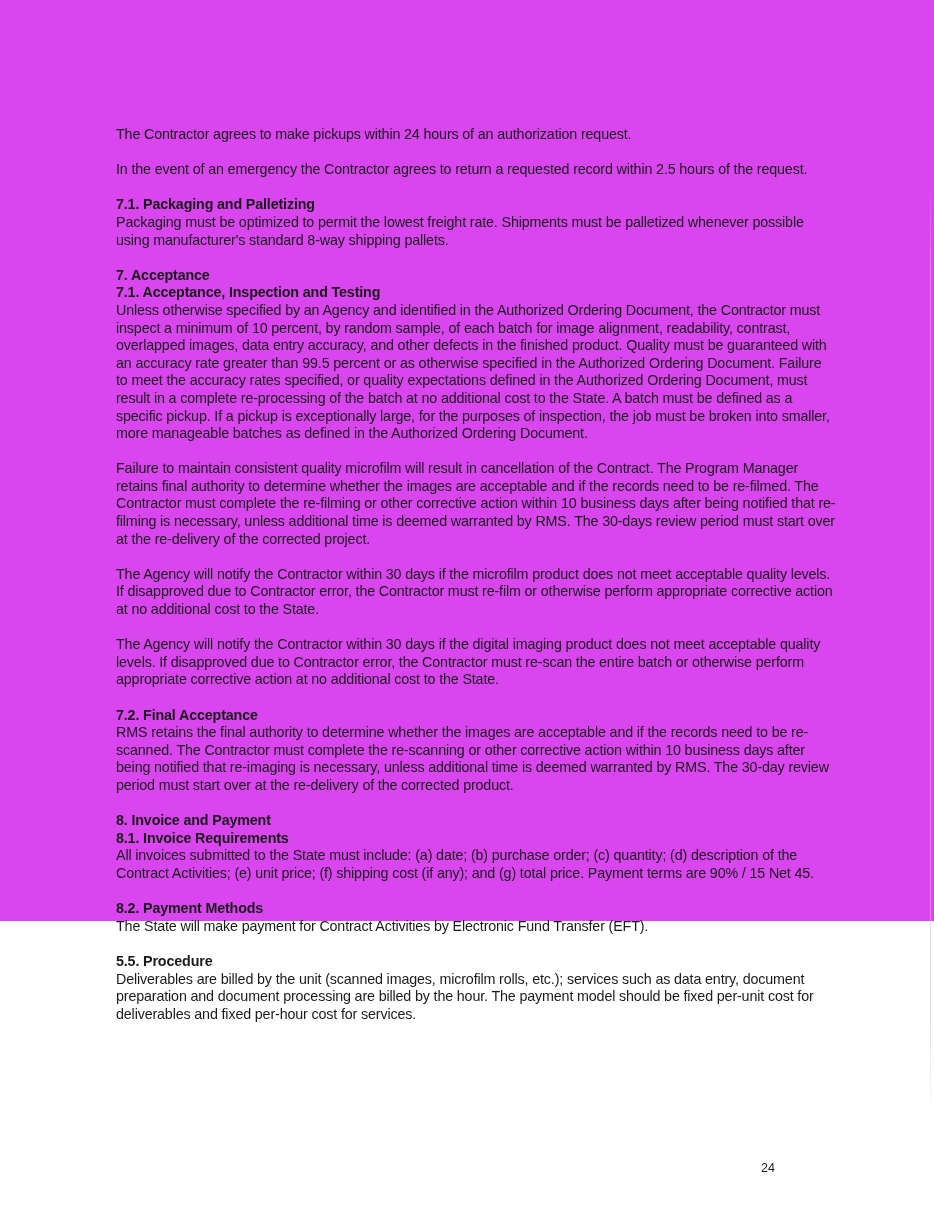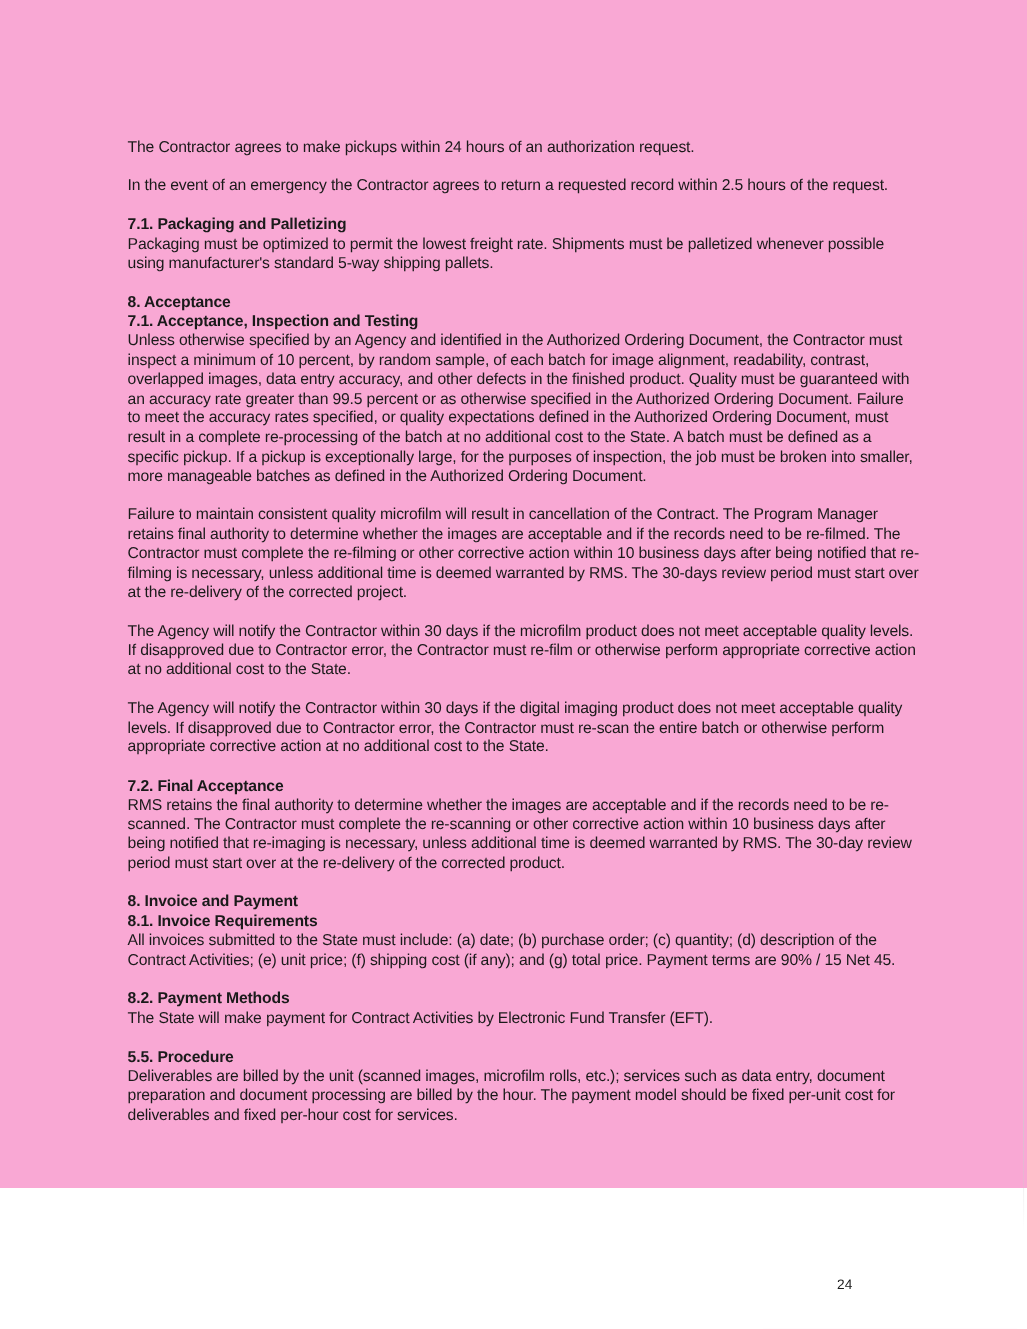--- a/index.html
+++ b/index.html
@@ -11,22 +11,22 @@
       width: 934px;
       height: 1208px;
       position: relative;
       overflow: hidden;
       font-family: "Liberation Sans", sans-serif;
       color: #1a1a1a;
     }
     .page {
       position: absolute;
       left: 0; top: 0;
-      width: 934px; height: 1080px;
-      background: #f9a8d4;
+      width: 934px; height: 921px;
+      background: #d946ef;
     }
     .scan-edge {
       position: absolute;
       left: 930px;
       top: 180px;
       width: 1px;
       height: 940px;
       background: linear-gradient(to bottom, rgba(200,200,200,0.0), rgba(205,205,205,0.6) 10%, rgba(205,205,205,0.6) 90%, rgba(200,200,200,0));
     }
     .content {
@@ -62,24 +62,24 @@
 <div class="page">
   <div class="scan-edge"></div>
 
   <div class="content">
     <p>The Contractor agrees to make pickups within 24 hours of an authorization request.</p>
     <div class="gap"></div>
     <p>In the event of an emergency the Contractor agrees to return a requested record within 2.5 hours of the request.</p>
     <div class="gap"></div>
 
     <p class="h">7.1. Packaging and Palletizing</p>
-    <p>Packaging must be optimized to permit the lowest freight rate.  Shipments must be palletized whenever possible using manufacturer's standard 5-way shipping pallets.</p>
+    <p>Packaging must be optimized to permit the lowest freight rate.  Shipments must be palletized whenever possible using manufacturer's standard 8-way shipping pallets.</p>
     <div class="gap"></div>
 
-    <p class="h">8. Acceptance</p>
+    <p class="h">7. Acceptance</p>
     <p class="h">7.1. Acceptance, Inspection and Testing</p>
     <p>Unless otherwise specified by an Agency and identified in the Authorized Ordering Document, the Contractor must inspect a minimum of 10 percent, by random sample, of each batch for image alignment, readability, contrast, overlapped images, data entry accuracy, and other defects in the finished product. Quality must be guaranteed with an accuracy rate greater than 99.5 percent or as otherwise specified in the Authorized Ordering Document. Failure to meet the accuracy rates specified, or quality expectations defined in the Authorized Ordering Document, must result in a complete re-processing of the batch at no additional cost to the State. A batch must be defined as a specific pickup. If a pickup is exceptionally large, for the purposes of inspection, the job must be broken into smaller, more manageable batches as defined in the Authorized Ordering Document.</p>
     <div class="gap"></div>
     <p>Failure to maintain consistent quality microfilm will result in cancellation of the Contract. The Program Manager retains final authority to determine whether the images are acceptable and if the records need to be re-filmed. The Contractor must complete the re-filming or other corrective action within 10 business days after being notified that re-filming is necessary, unless additional time is deemed warranted by RMS. The 30-days review period must start over at the re-delivery of the corrected project.</p>
     <div class="gap"></div>
     <p>The Agency will notify the Contractor within 30 days if the microfilm product does not meet acceptable quality levels. If disapproved due to Contractor error, the Contractor must re-film or otherwise perform appropriate corrective action at no additional cost to the State.</p>
     <div class="gap"></div>
     <p>The Agency will notify the Contractor within 30 days if the digital imaging product does not meet acceptable quality levels. If disapproved due to Contractor error, the Contractor must re-scan the entire batch or otherwise perform appropriate corrective action at no additional cost to the State.</p>
     <div class="gap"></div>
 

